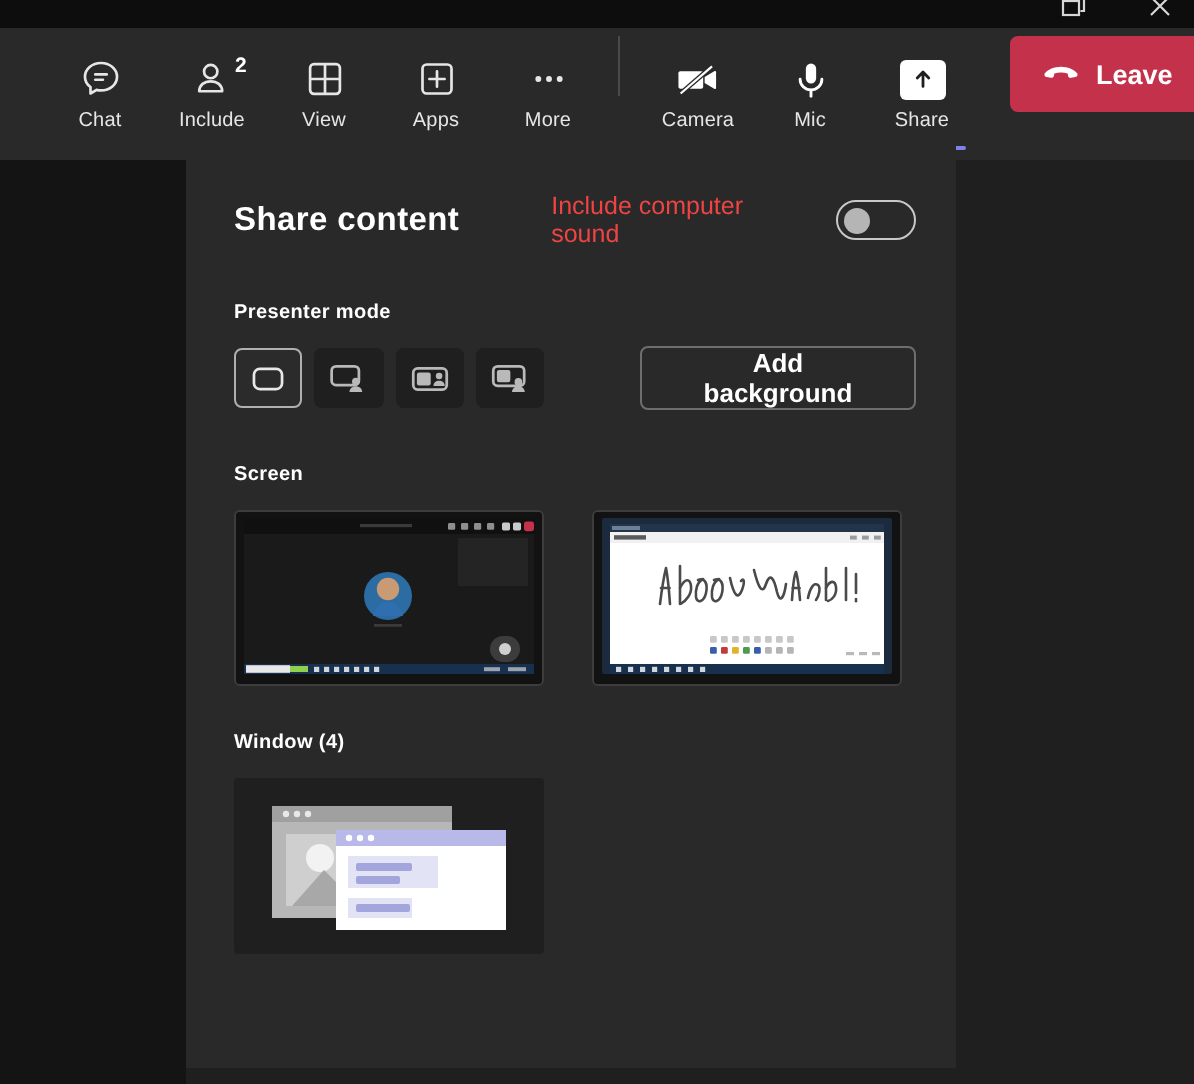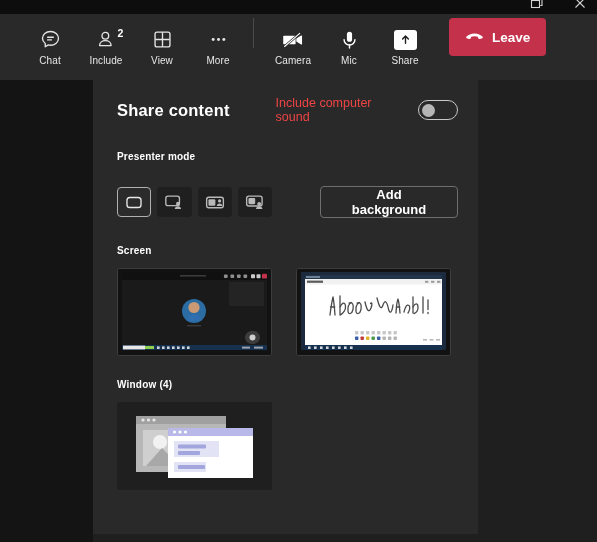--- a/index.html
+++ b/index.html
@@ -87,21 +87,21 @@
   }
   .toggle .knob {
     position: absolute; left: 3px; top: 2.6px;
     width: 13px; height: 13px; border-radius: 50%; background: #b5b5b5;
   }
 
   .sec-title {
     font-size: 10px; font-weight: bold; color: #ffffff; letter-spacing: .2px;
   }
   .s-presenter { margin-top: 29px; }
-  .pm-row { display: flex; align-items: center; margin-top: 24px; justify-content: center; }
+  .pm-row { display: flex; align-items: center; margin-top: 11px; justify-content: center; }
   .pm-btn {
     width: 36px; height: 30px; border-radius: 4px; background: #1f1f1f;
     display: flex; align-items: center; justify-content: center;
     margin-right: 6px; cursor: pointer; border: 1.3px solid transparent;
   }
   .pm-btn.selected { background: #2b2b2b; border-color: #b0b0b0; }
   .addbg {
     margin-left: 42px;
     height: 32px; padding: 0 19px;
     background: transparent; color: #ffffff;
@@ -174,20 +174,29 @@
       <div class="tb-item">
         <span class="tb-icon">
           <svg width="21" height="21" viewBox="0 0 22 22">
             <rect x="3.2" y="3.2" width="15.6" height="15.6" rx="2" fill="none" stroke="#e6e6e6" stroke-width="1.4"></rect>
             <path d="M11 3.4v15.2 M3.4 11h15.2" stroke="#e6e6e6" stroke-width="1.4"></path>
           </svg>
         </span>
         <span class="tb-label">View</span>
       </div>
 
+      <div class="tb-item">
+        <span class="tb-icon">
+          <svg width="21" height="21" viewBox="0 0 22 22">
+            <rect x="3.4" y="3.4" width="15.2" height="15.2" rx="2.2" fill="none" stroke="#e6e6e6" stroke-width="1.4"></rect>
+            <path d="M11 7v8 M7 11h8" stroke="#e6e6e6" stroke-width="1.4" stroke-linecap="round"></path>
+          </svg>
+        </span>
+        <span class="tb-label">Apps</span>
+      </div>
 
       <div class="tb-item">
         <span class="tb-icon">
           <svg width="21" height="21" viewBox="0 0 22 22">
             <circle cx="5.4" cy="11" r="1.55" fill="#e6e6e6"></circle>
             <circle cx="11" cy="11" r="1.55" fill="#e6e6e6"></circle>
             <circle cx="16.6" cy="11" r="1.55" fill="#e6e6e6"></circle>
           </svg>
         </span>
         <span class="tb-label">More</span>

